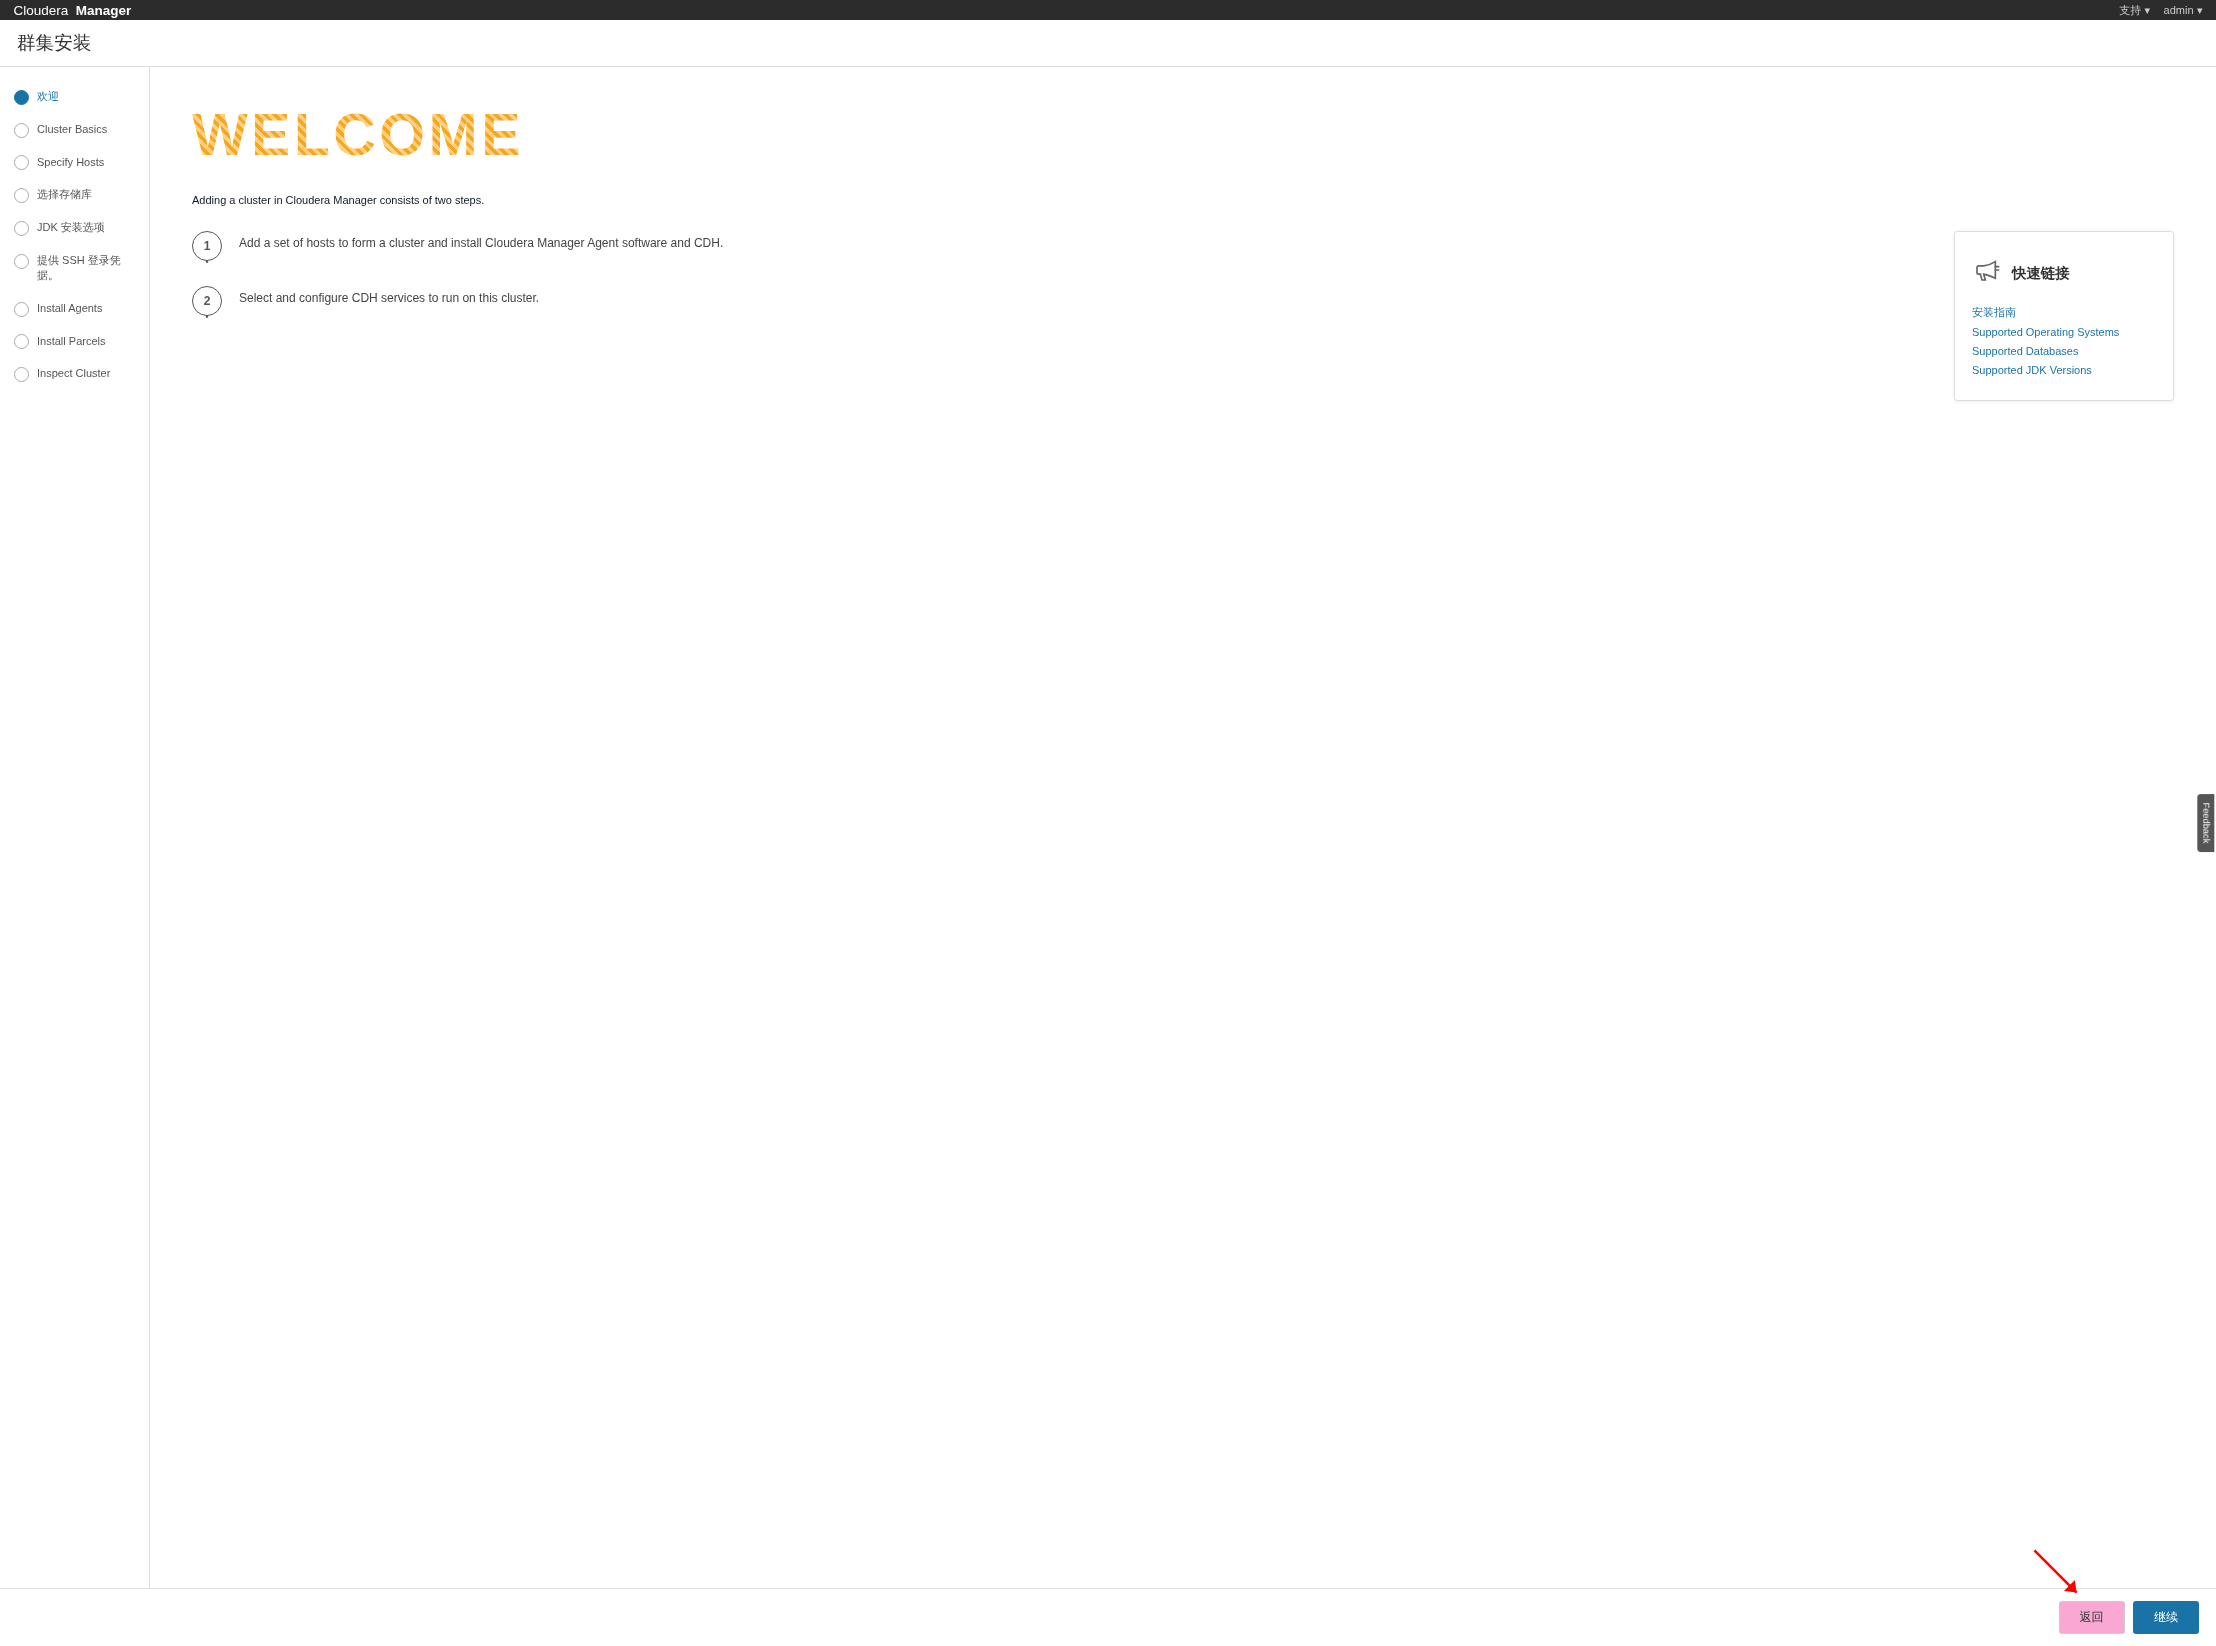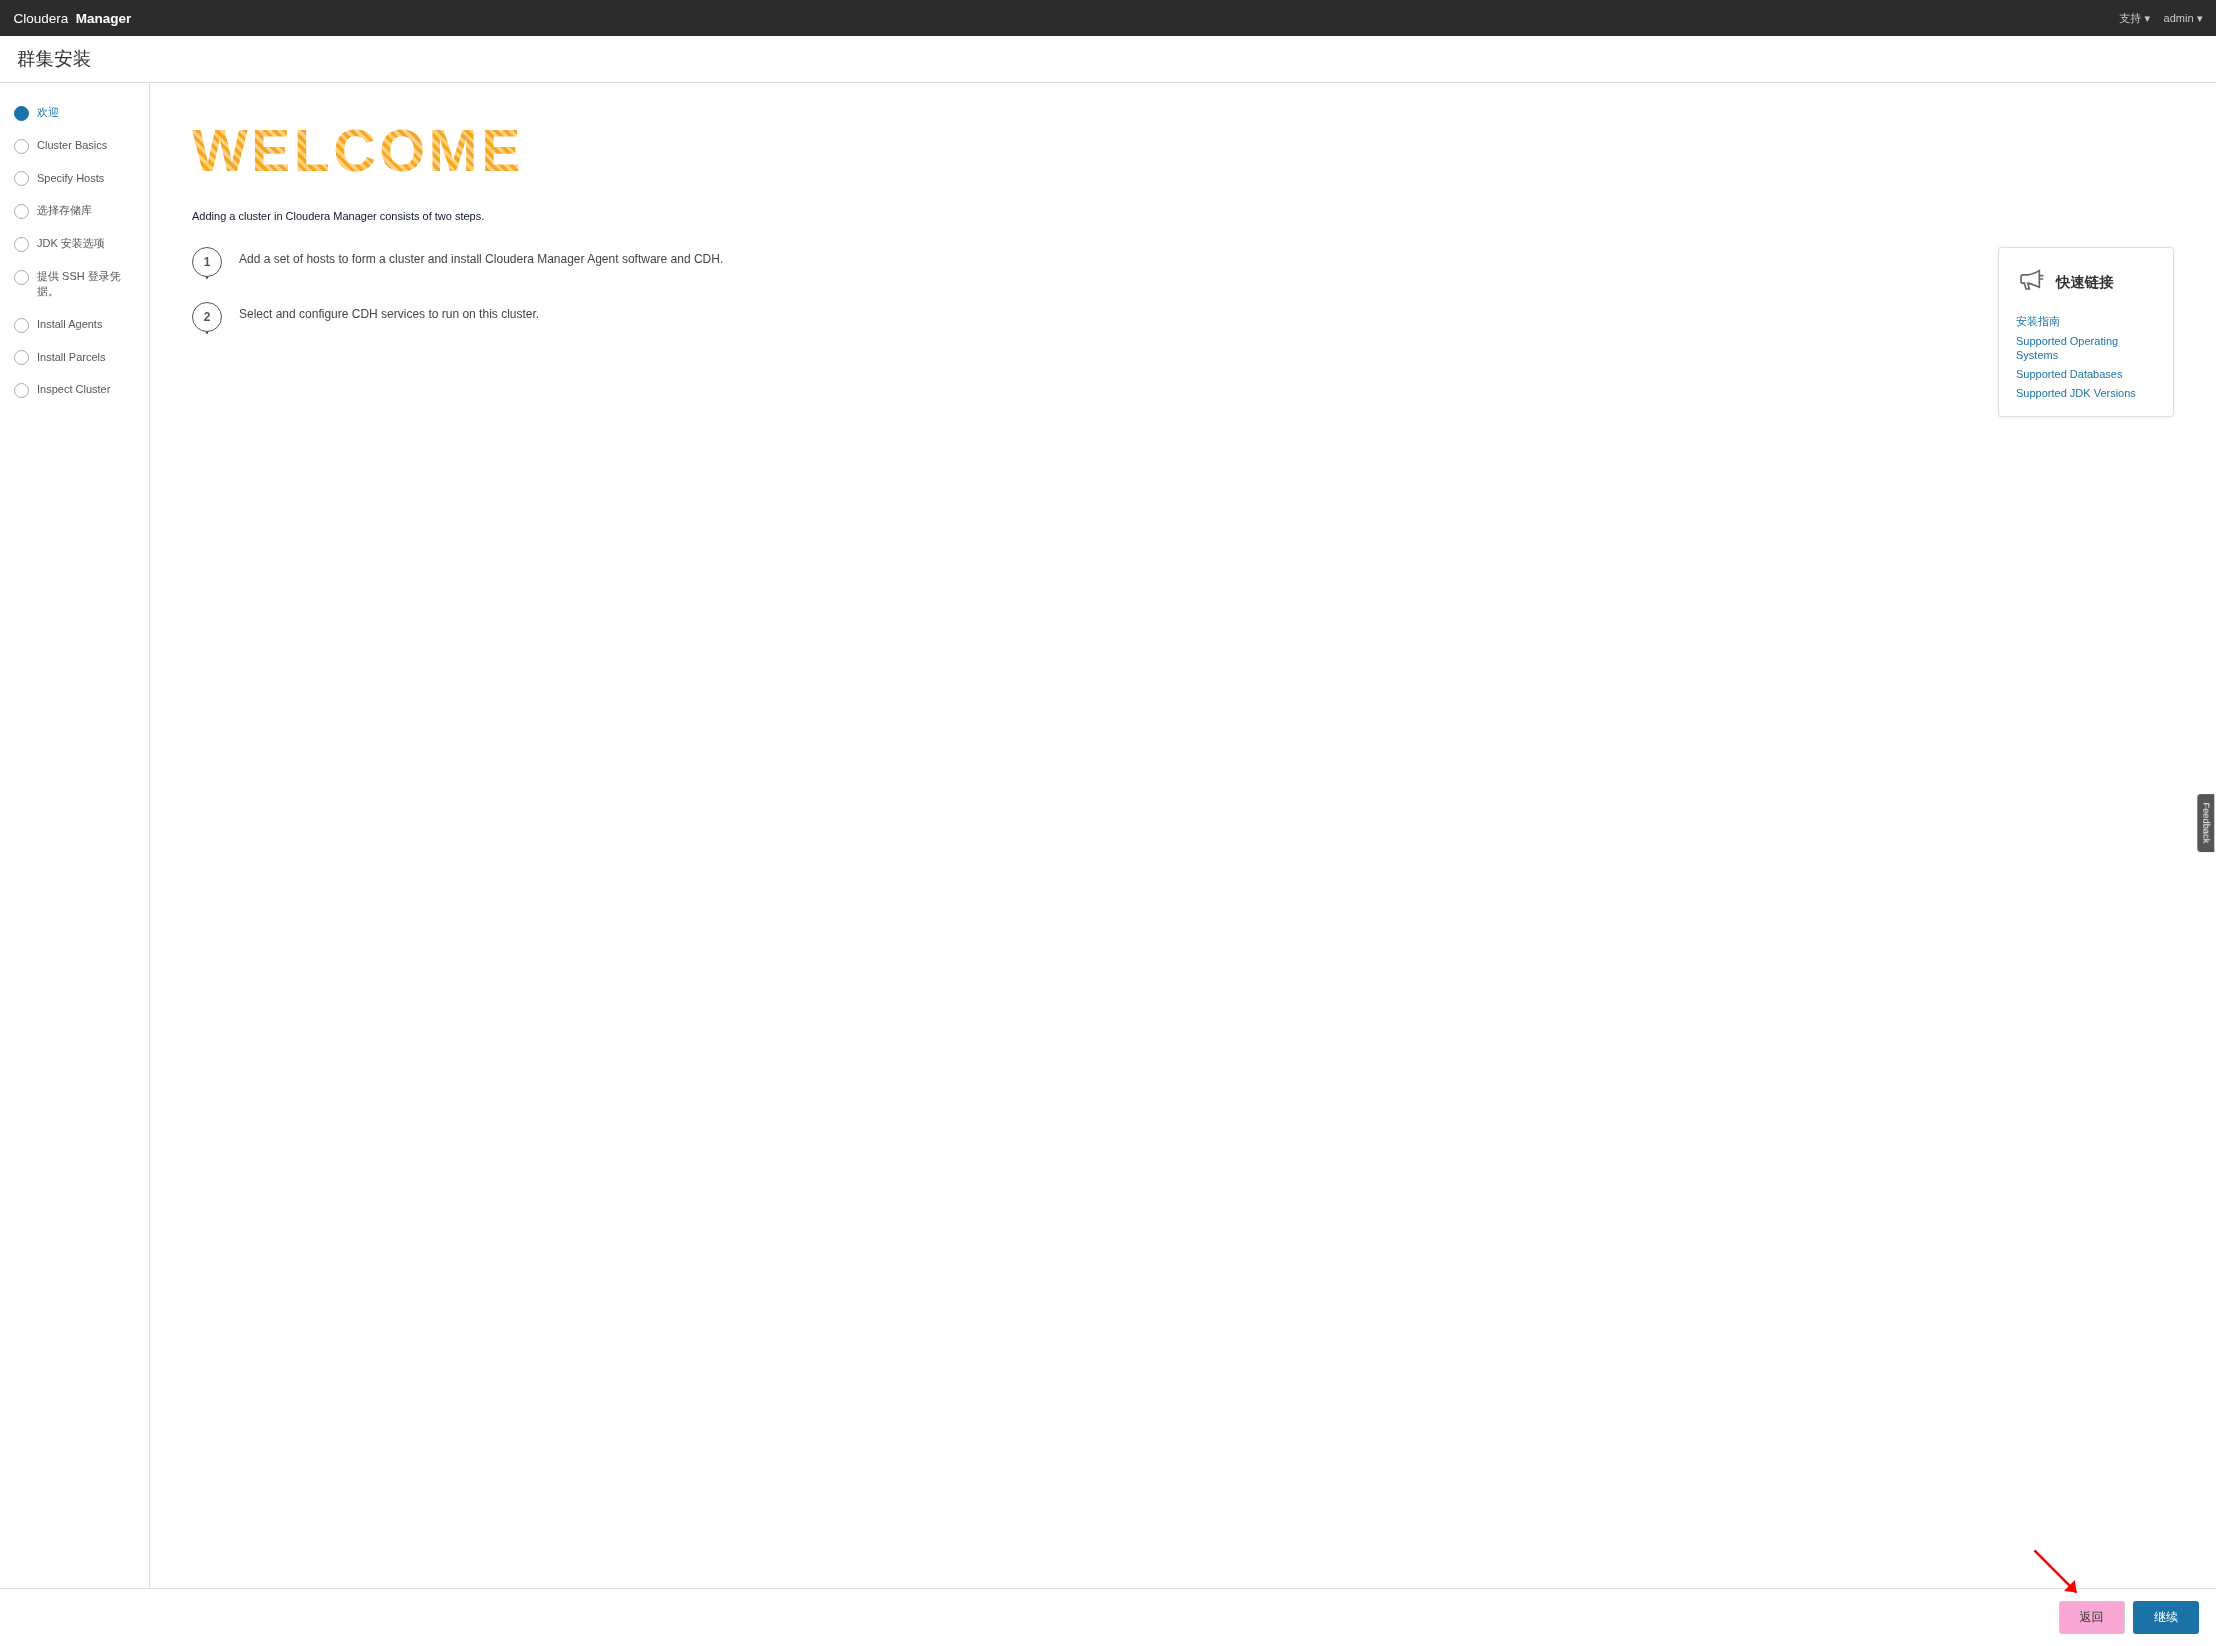--- a/index.html
+++ b/index.html
@@ -6,21 +6,21 @@
     body { font-family: 'Helvetica Neue', Arial, sans-serif; background: #fff; color: #333; font-size: 12px; height: 100vh; display: flex; flex-direction: column; }
 
     
     .top-nav {
       background: #2c2c2c;
       color: #fff;
       display: flex;
       align-items: center;
       justify-content: space-between;
       padding: 0 13.5px;
-      height: 36px;
+      height: 20px;
       flex-shrink: 0;
     }
     .top-nav-brand {
       font-size: 13.5px;
       font-weight: 300;
       color: #fff;
     }
     .top-nav-brand strong { font-weight: 700; }
     .top-nav-right {
       display: flex;
@@ -160,24 +160,24 @@
 
     .step-text {
       font-size: 12px;
       color: #444;
       line-height: 1.6;
       padding-top: 3.4px;
     }
 
     
     .quick-links-card {
-      width: 176px;
+      width: 220px;
       border: 0.8px solid #ddd;
       border-radius: 3.4px;
-      padding: 16px 17px;
+      padding: 23px 17px;
       flex-shrink: 0;
       background: #fff;
       box-shadow: 0 0.8px 3.4px rgba(0,0,0,0.08);
     }
 
     .quick-links-header {
       display: flex;
       align-items: center;
       gap: 10px;
       margin-bottom: 13.5px;

